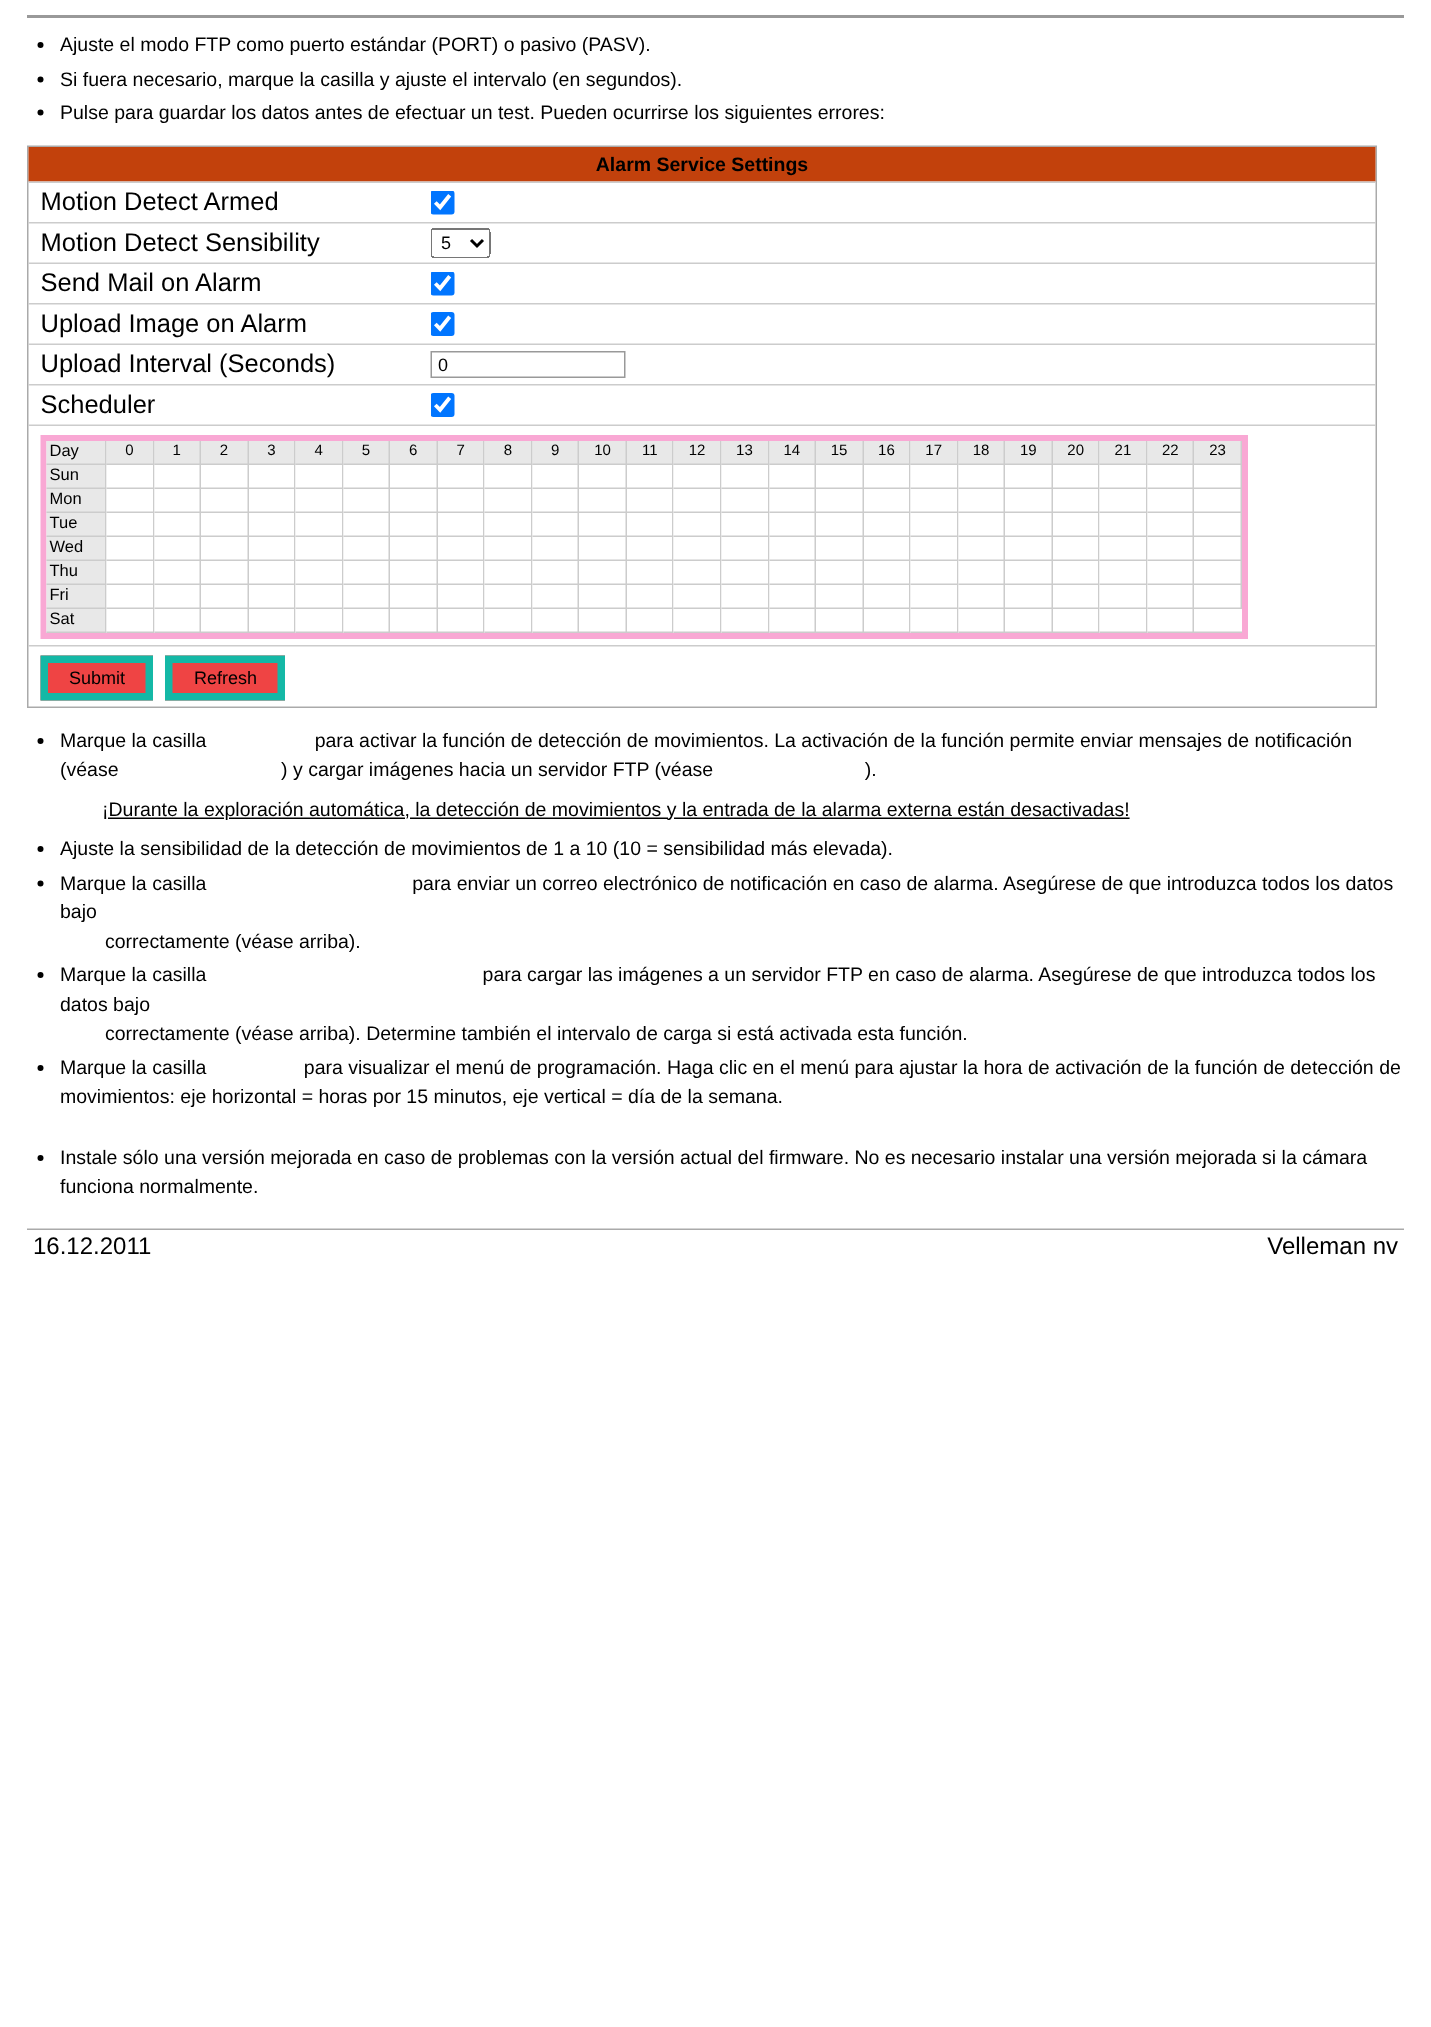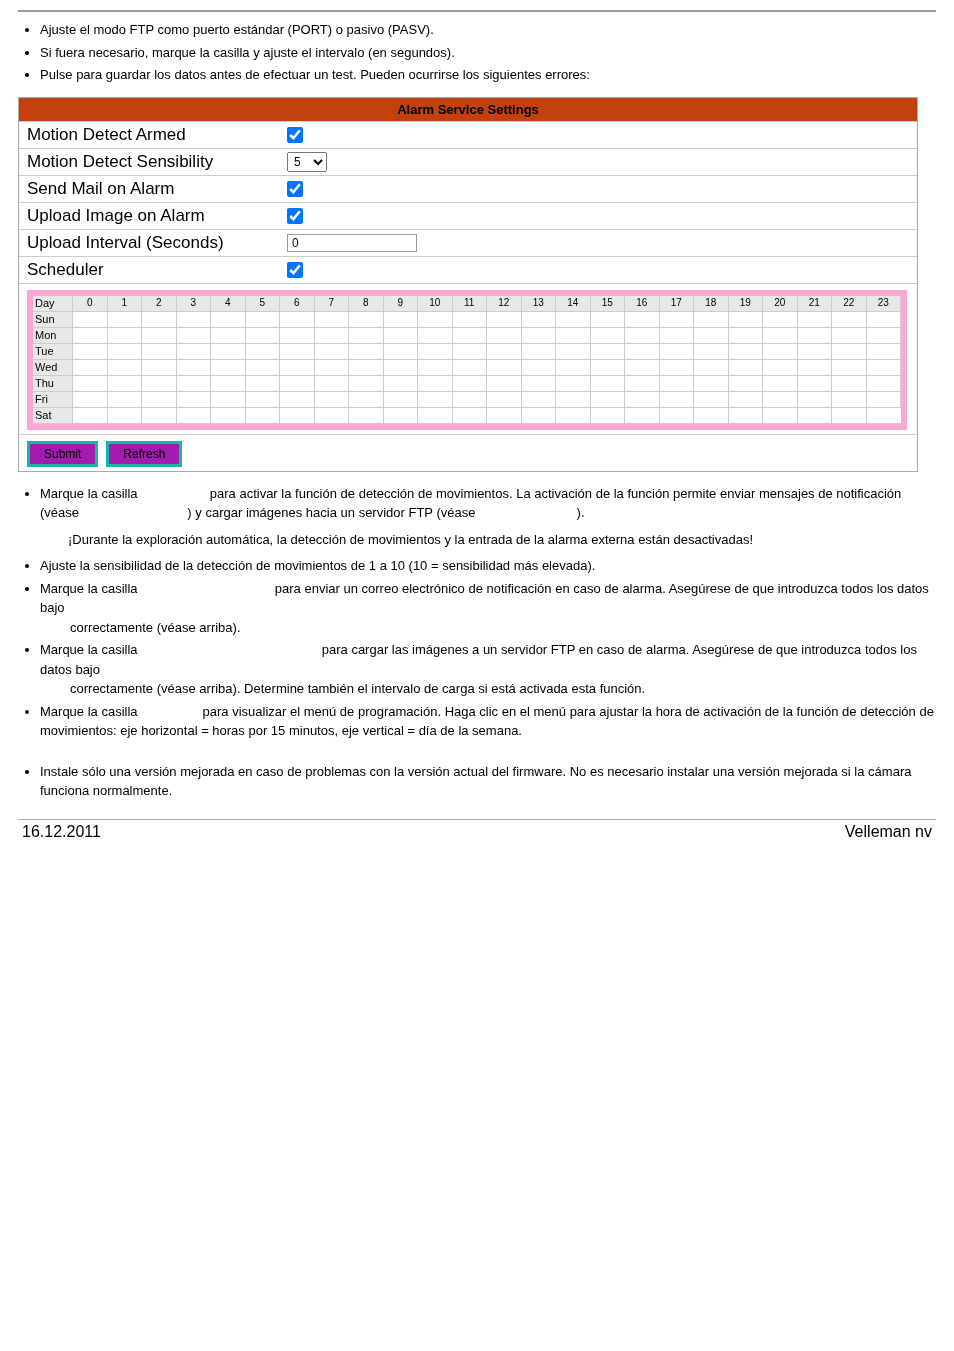--- a/index.html
+++ b/index.html
@@ -76,24 +76,24 @@
     }
 
     
     .scheduler-section {
       border-top: 1px solid #ccc;
       padding: 4px 8px;
     }
     .scheduler-grid {
       display: grid;
       grid-template-columns: 40px repeat(24, 1fr);
-      border: 6px solid #f9a8d4;
+      border: 4px solid #f9a8d4;
       font-size: 10.5px;
       margin-top: 2px;
-      width: 880px;
+      width: 805px;
     }
     .sched-cell {
       border-right: 1px solid #ccc;
       border-bottom: 1px solid #ccc;
       text-align: center;
       padding: 1px 0;
       min-height: 16px;
       background: #fff;
     }
     .sched-cell.header {
@@ -112,22 +112,22 @@
     
     .btn-row {
       display: flex;
       gap: 8px;
       padding: 6px 8px 4px 8px;
       border-top: 1px solid #ccc;
     }
     .btn-row button {
       padding: 3px 14px;
       font-size: 12px;
-      background: #a21caf;
-      border: 3px solid #14b8a6;
+      background: #ef4444;
+      border: 5px solid #14b8a6;
       cursor: pointer;
     }
 
     
     .footer {
       border-top: 1px solid #aaa;
       display: flex;
       justify-content: space-between;
       padding: 3px 4px;
       font-size: 16px;
@@ -413,21 +413,21 @@
     <button>Refresh</button>
   </div>
 </div>
 
 
 <ul class="main-list">
   <li>
     Marque la casilla&nbsp;&nbsp;&nbsp;&nbsp;&nbsp;&nbsp;&nbsp;&nbsp;&nbsp;&nbsp;&nbsp;&nbsp;&nbsp;&nbsp;&nbsp;&nbsp;&nbsp;&nbsp;&nbsp;&nbsp;para activar la función de detección de movimientos. La activación de la función permite enviar mensajes de notificación (véase
     &nbsp;&nbsp;&nbsp;&nbsp;&nbsp;&nbsp;&nbsp;&nbsp;&nbsp;&nbsp;&nbsp;&nbsp;&nbsp;&nbsp;&nbsp;&nbsp;&nbsp;&nbsp;&nbsp;&nbsp;&nbsp;&nbsp;&nbsp;&nbsp;&nbsp;&nbsp;&nbsp;&nbsp;&nbsp;) y cargar imágenes hacia un servidor FTP (véase&nbsp;&nbsp;&nbsp;&nbsp;&nbsp;&nbsp;&nbsp;&nbsp;&nbsp;&nbsp;&nbsp;&nbsp;&nbsp;&nbsp;&nbsp;&nbsp;&nbsp;&nbsp;&nbsp;&nbsp;&nbsp;&nbsp;&nbsp;&nbsp;&nbsp;&nbsp;&nbsp;&nbsp;).
   </li>
-  <li style="list-style:none; padding-left:0; margin-left:-22px; padding-top:4px; padding-bottom:4px;">
+  <li style="list-style:none; padding-left:0; margin-left:-22px; padding-top:4px; padding-bottom:4px;text-decoration:underline;">
     <span style="padding-left:50px; display:block;">¡Durante la exploración automática, la detección de movimientos y la entrada de la alarma externa están desactivadas!</span>
   </li>
   <li>
     Ajuste la sensibilidad de la detección de movimientos de 1 a 10 (10 = sensibilidad más elevada).
   </li>
   <li>
     Marque la casilla&nbsp;&nbsp;&nbsp;&nbsp;&nbsp;&nbsp;&nbsp;&nbsp;&nbsp;&nbsp;&nbsp;&nbsp;&nbsp;&nbsp;&nbsp;&nbsp;&nbsp;&nbsp;&nbsp;&nbsp;&nbsp;&nbsp;&nbsp;&nbsp;&nbsp;&nbsp;&nbsp;&nbsp;&nbsp;&nbsp;&nbsp;&nbsp;&nbsp;&nbsp;&nbsp;&nbsp;&nbsp;&nbsp;para enviar un correo electrónico de notificación en caso de alarma. Asegúrese de que introduzca todos los datos bajo<br>
     <span class="indent">correctamente (véase arriba).</span>
   </li>
   <li>

